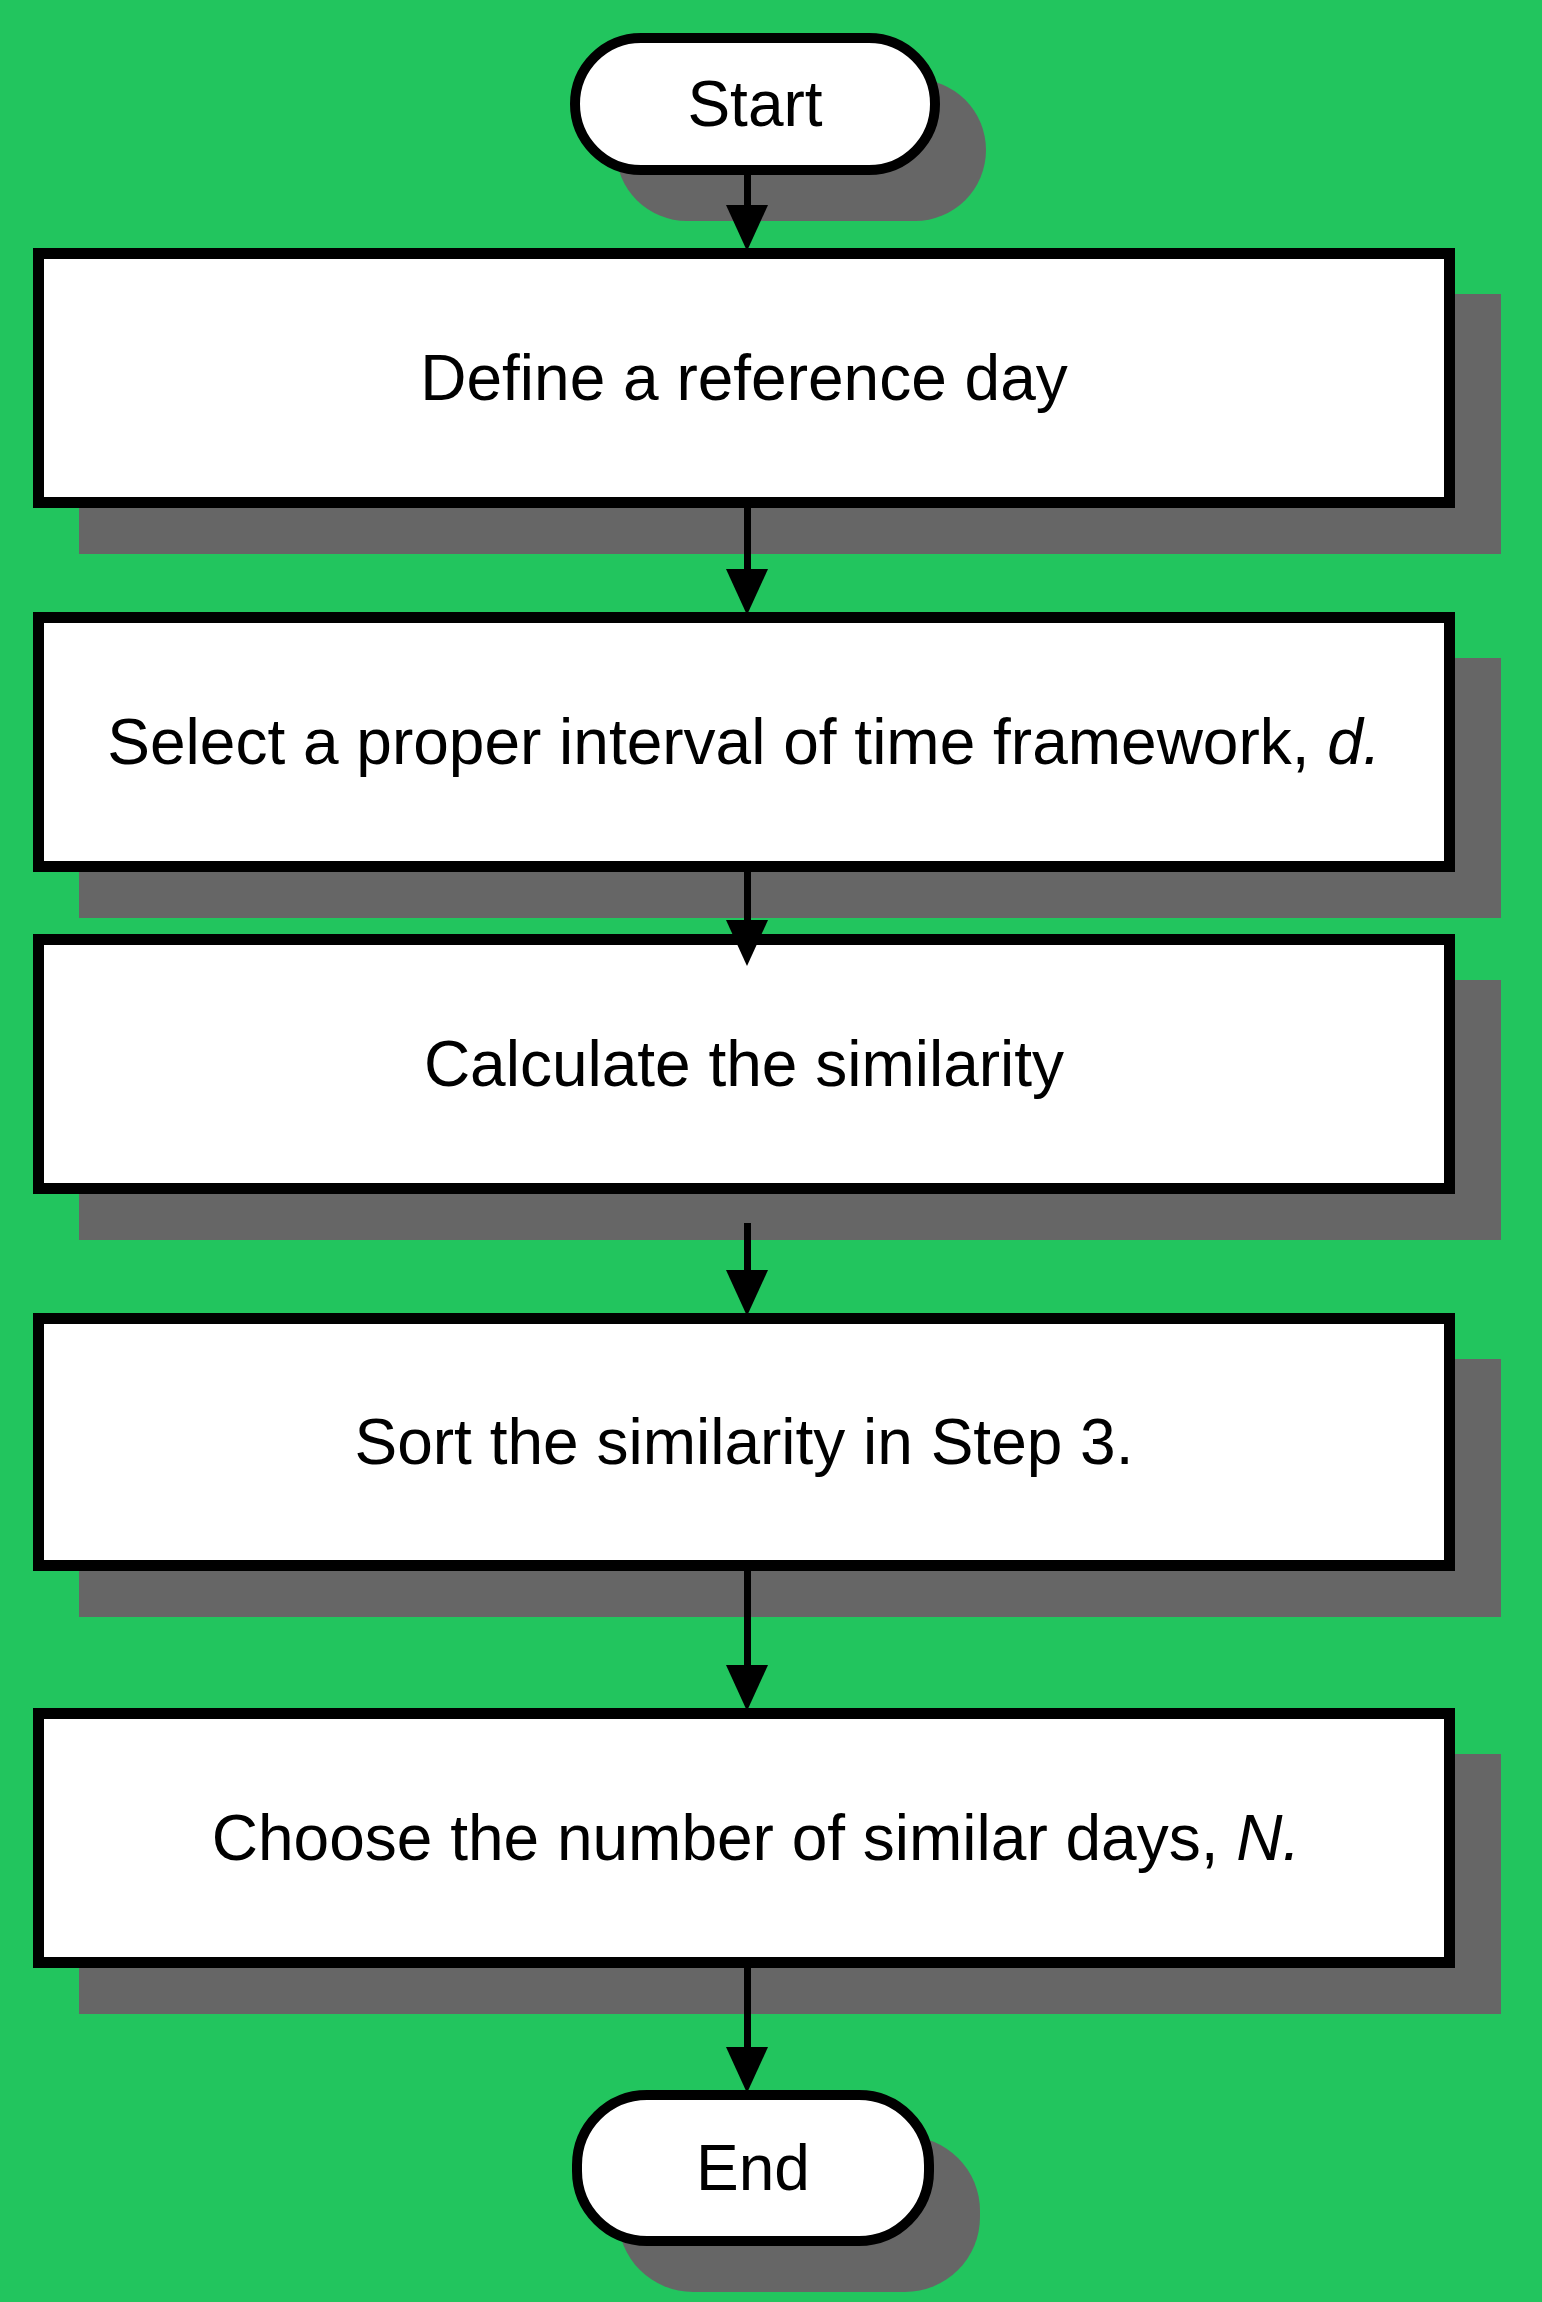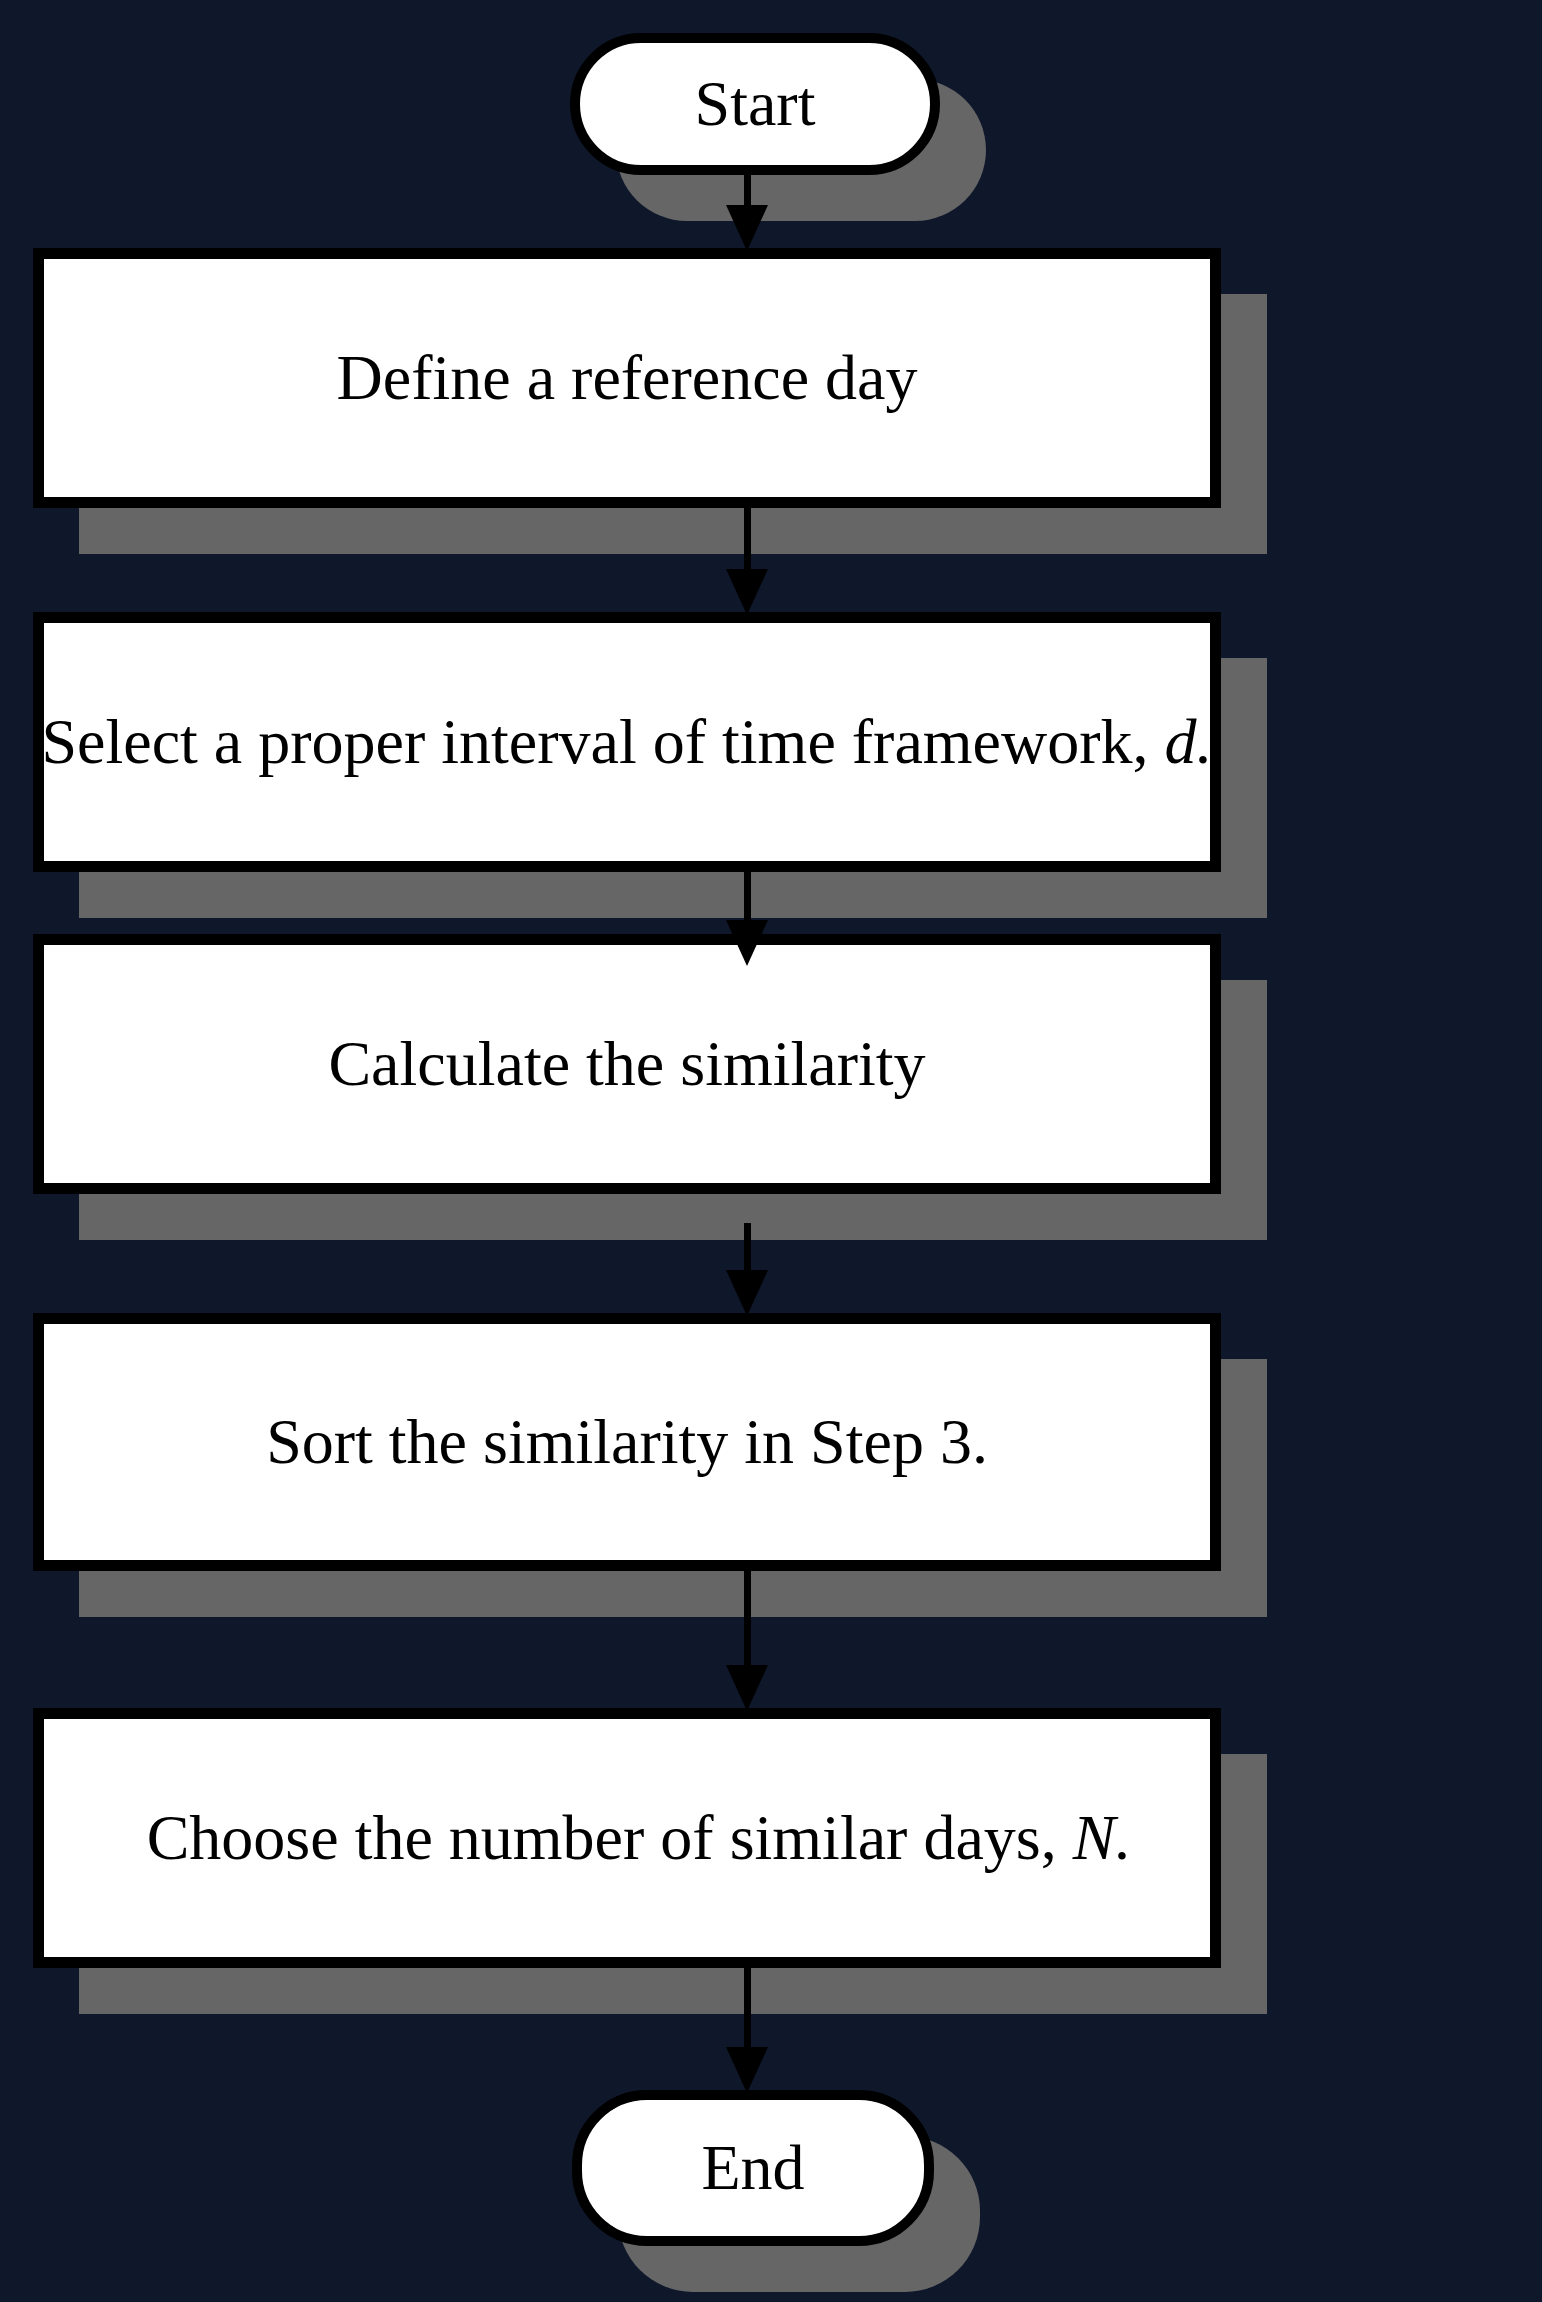--- a/index.html
+++ b/index.html
@@ -4,43 +4,43 @@
 <style>
   html, body {
     margin: 0;
     padding: 0;
     background: #ffffff;
   }
   .canvas {
     position: relative;
     width: 1542px;
     height: 2302px;
-    background: #0f172a;
+    background: #22c55e;
     overflow: hidden;
-    font-family: Liberation Serif, serif;
+    font-family: Liberation Sans, sans-serif;
     color: var(--text, #000000);
   }
   .node {
     position: absolute;
     box-sizing: border-box;
     background: var(--fill, #ffffff);
     border: 11px solid var(--border, #000000);
     box-shadow: 46px 46px 0 0 var(--shadow, #666666);
     display: flex;
     align-items: center;
     justify-content: center;
     z-index: 1;
   }
   .oval {
     border-width: 10px;
     border-radius: 75px;
   }
   .rect {
     left: 33px;
-    width: 1188px;
+    width: 1422px;
     height: 260px;
   }
   .label {
     font-size: 64px;
     line-height: 1;
     white-space: nowrap;
     text-align: center;
   }
   .label .it {
     font-style: italic;

